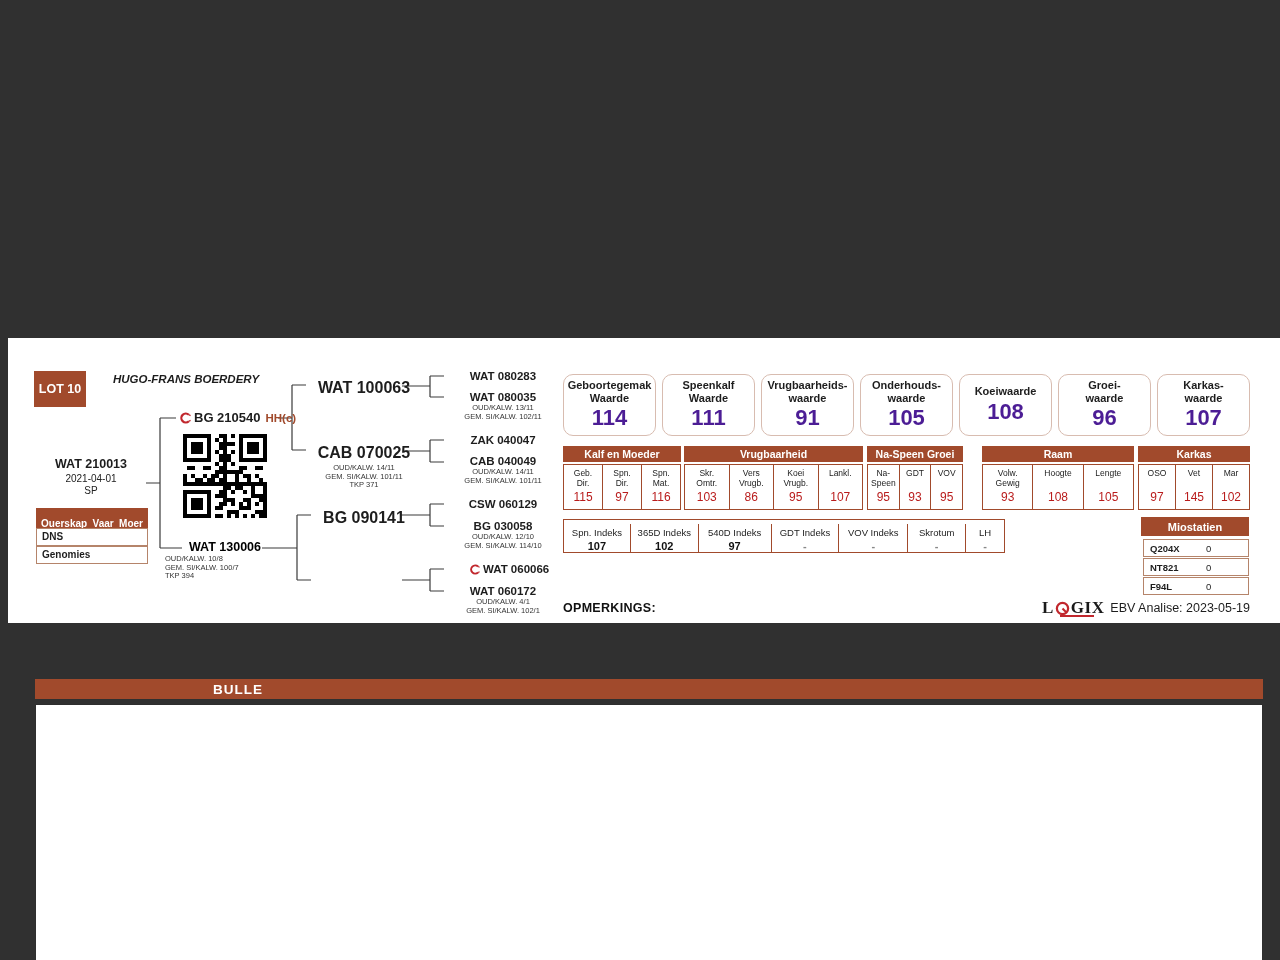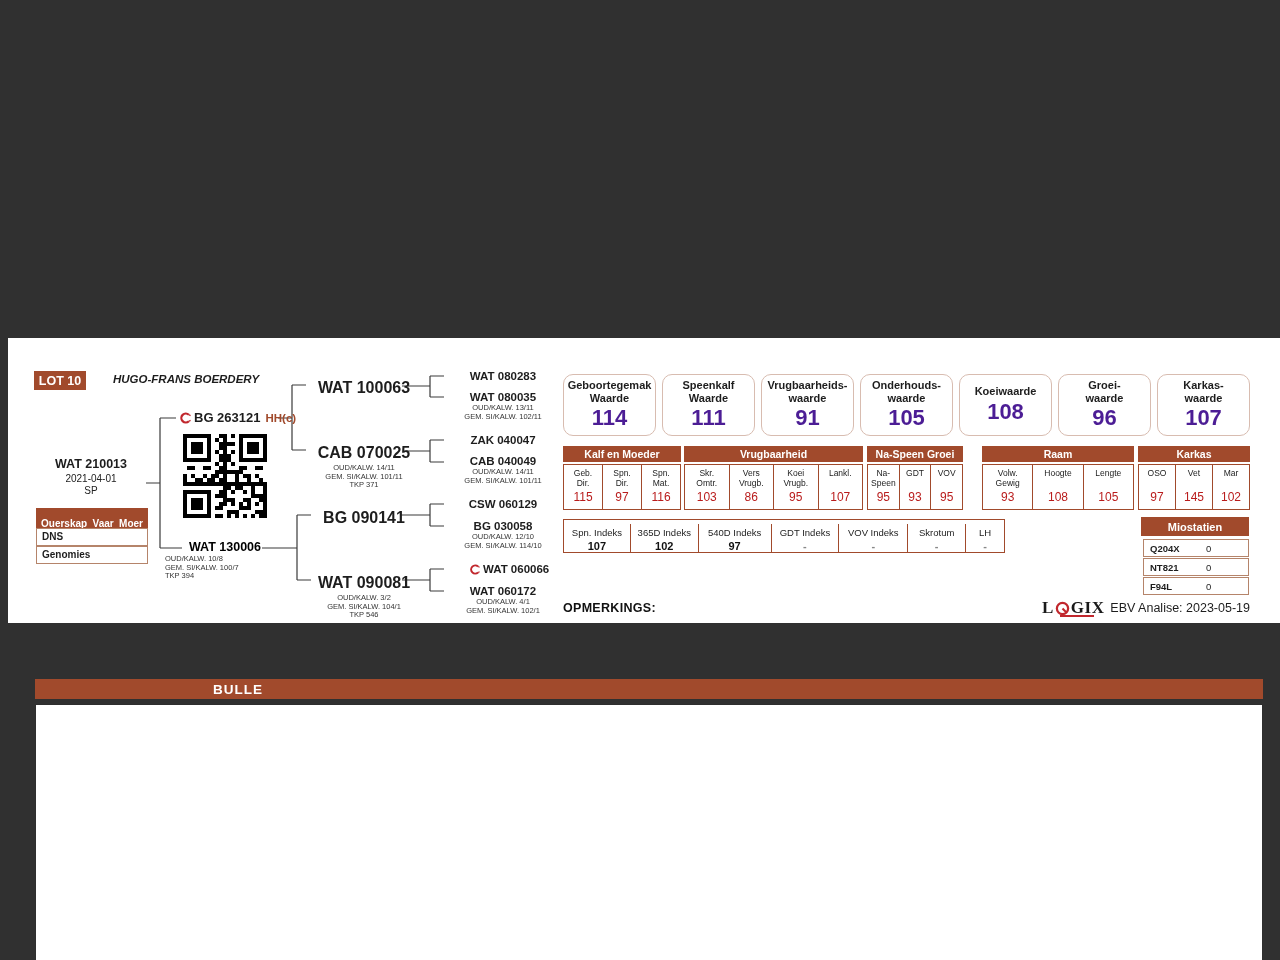--- a/index.html
+++ b/index.html
@@ -8,21 +8,21 @@
   .sheet { position:absolute; left:8px; top:338px; width:1272px; height:285px; background:#ffffff; }
 
   
   .bulle-bar { position:absolute; left:27px; top:341px; width:1228px; height:20px; background:#A14A2C; }
   .bulle-bar span { position:absolute; left:178px; top:3px; color:#fff; font-weight:bold; font-size:13.5px; letter-spacing:1px; }
 
   
   .content-box { position:absolute; left:27px; top:366px; width:1228px; height:257px;
                  border:1.5px solid #2e2e2e; border-bottom:none; background:#fff; }
 
-  .lot-box { position:absolute; left:34px; top:371px; width:52px; height:19px; background:#A14A2C;
+  .lot-box { position:absolute; left:34px; top:371px; width:52px; height:36px; background:#A14A2C;
              color:#fff; font-weight:bold; font-size:12.5px; display:flex; align-items:center; justify-content:center; }
   .breeder { position:absolute; left:113px; top:373px; font-style:italic; font-weight:bold; font-size:11.5px; color:#1d1d1d; }
 
   
   .subject-id { position:absolute; left:26px; top:457px; width:130px; text-align:center; font-weight:bold; font-size:12.5px; color:#1d1d1d; }
   .subject-date { position:absolute; left:26px; top:473px; width:130px; text-align:center; font-size:10px; color:#222; }
   .subject-code { position:absolute; left:26px; top:485px; width:130px; text-align:center; font-size:10px; color:#222; }
 
   .parentage-header { position:absolute; left:36px; top:508px; width:112px; height:31px; background:#A14A2C;
                       color:#fff; font-weight:bold; font-size:10px; display:flex; align-items:center; justify-content:space-between; padding:0 5px; }
@@ -273,21 +273,21 @@
     <div class="finder f-tl"></div>
     <div class="finder f-tr"></div>
     <div class="finder f-bl"></div>
   </div>
 
   <div class="sire-row">
     <svg class="brand-icon" width="12" height="12" viewBox="0 0 14 14">
       <path d="M11.5 3.2 A5.2 5.2 0 1 0 11.5 10.8" fill="none" stroke="#C1272D" stroke-width="2.6"></path>
       <path d="M11.5 3.2 l2 1 M11.5 10.8 l2 -1" stroke="#C1272D" stroke-width="1.4"></path>
     </svg>
-    <span class="id">BG 263121</span>
+    <span class="id">BG 210540</span>
     <span class="tag">HH(c)</span>
   </div>
   <div class="dam-id">WAT 130006</div>
   <div class="dam-detail detail">
     <div>OUD/KALW. 10/8</div>
     <div>GEM. SI/KALW. 100/7</div>
     <div>TKP 394</div>
   </div>
 
   <div class="node g3" style="top:379px;">
@@ -297,28 +297,20 @@
     <div class="id">CAB 070025</div>
     <div class="detail" style="margin-top:2px;">
       <div>OUD/KALW. 14/11</div>
       <div>GEM. SI/KALW. 101/11</div>
       <div>TKP 371</div>
     </div>
   </div>
   <div class="node g3" style="top:509px;">
       <div class="id">BG 090141</div>
     </div>
-  <div class="node g3" style="top:574px;">
-    <div class="id">WAT 090081</div>
-    <div class="detail" style="margin-top:2px;">
-      <div>OUD/KALW. 3/2</div>
-      <div>GEM. SI/KALW. 104/1</div>
-      <div>TKP 546</div>
-    </div>
-  </div>
 
   <div class="node g4" style="top:370px;">
       <div class="id">WAT 080283</div>
     </div>
   <div class="node g4" style="top:391px;">
     <div class="id">WAT 080035</div>
     <div class="detail" style="margin-top:1px;">
       <div>OUD/KALW. 13/11</div>
       <div>GEM. SI/KALW. 102/11</div>
     </div>

